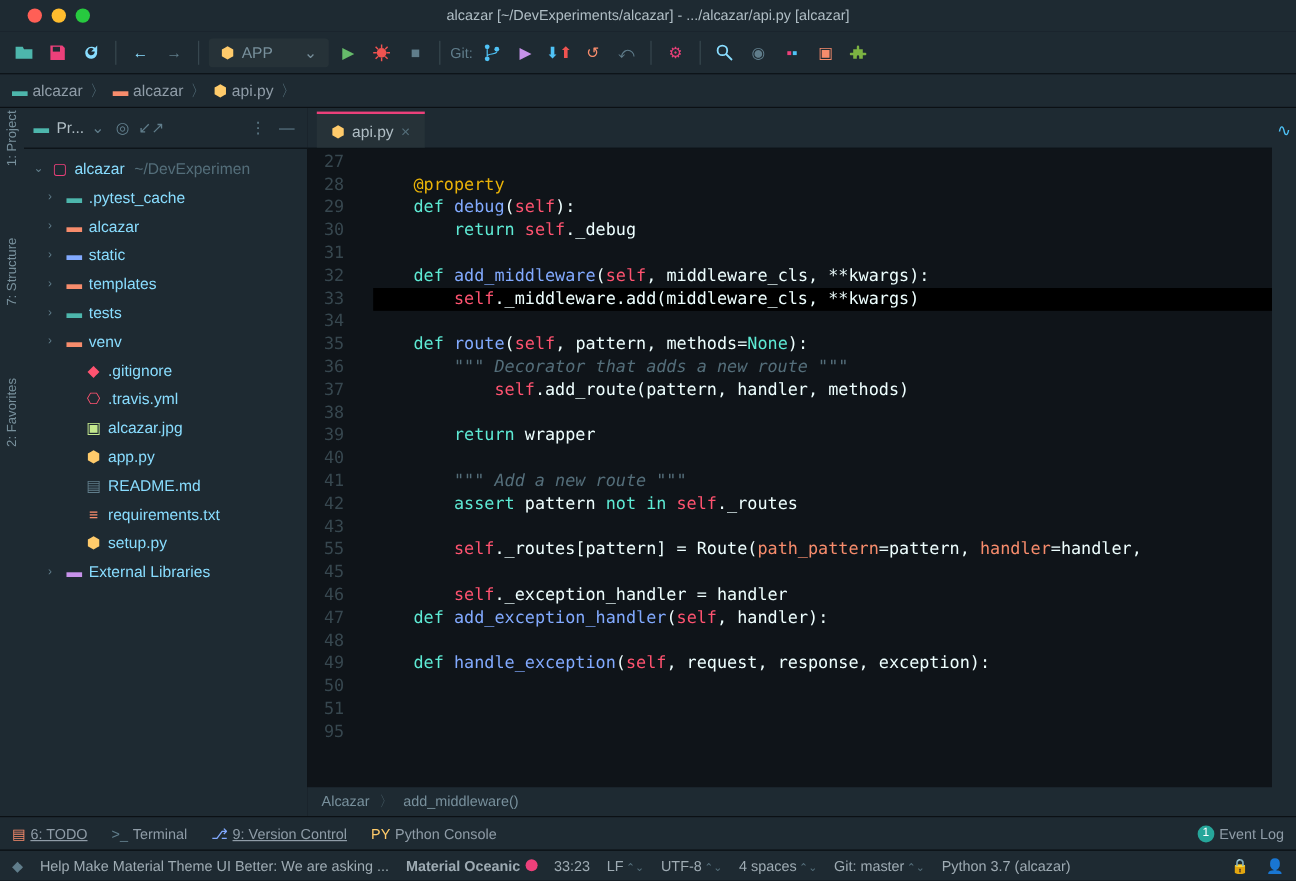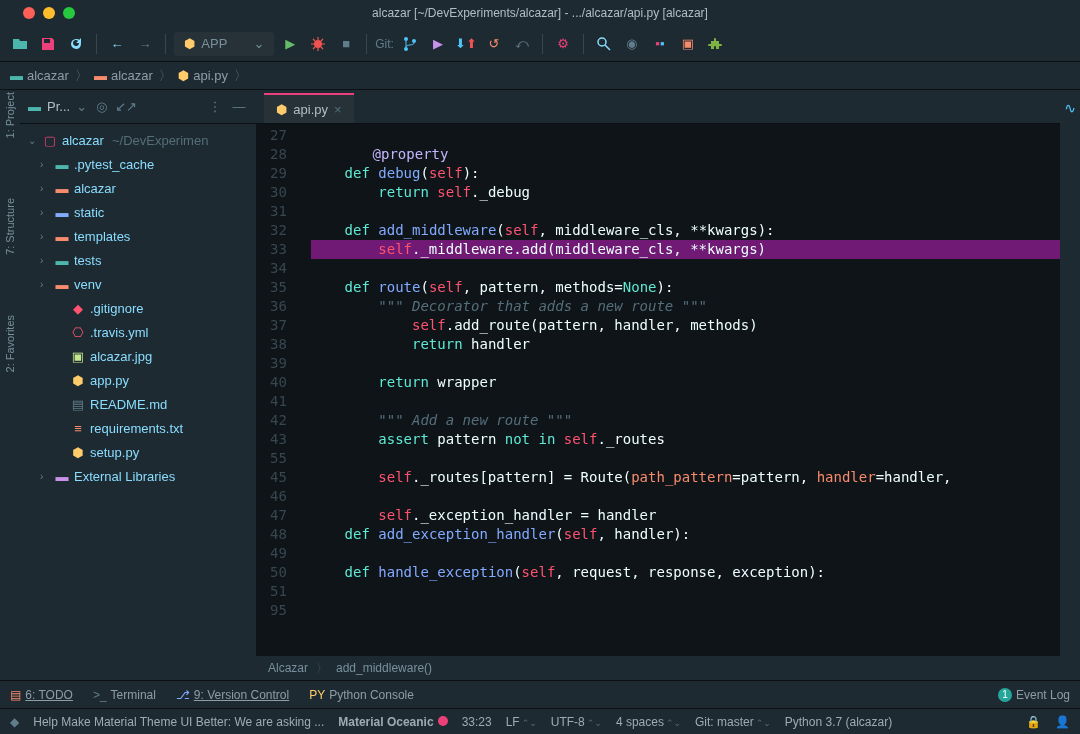--- a/index.html
+++ b/index.html
@@ -48,22 +48,22 @@
 
 .editor { flex:1; background:#0f1419; display:flex; flex-direction:column; position:relative;}
 .tabs { height:34px; background:#1e2a32; display:flex; align-items:end; padding-left:8px; border-bottom:1px solid #0b1014;}
 .tab { height:30px; background:#263238; display:flex; align-items:center; padding:0 12px; gap:6px; border-top:2px solid #ec407a; font-size:13px; color:#b0bec5;}
 .tab .close{color:#546e7a;cursor:pointer;}
 .codewrap { flex:1; display:flex; overflow:hidden; font-family:'Menlo','Monaco',monospace; font-size:14px; line-height:19px;}
 .gutter { background:#0f1419; color:#37474f; text-align:right; padding:2px 10px 0 14px; user-select:none;}
 .gutter div{height:19px;}
 .code { flex:1; padding:2px 0 0 14px; position:relative;}
 .code .line { height:19px; white-space:pre;}
-.code .line.hl { background:#701a75;}
-.kw{color:#5eead4;} .dec{color:#c4b5fd;margin-left:28px;} .fn{color:#82aaff;} .self{color:#ff5370;} .com{color:#546e7a;font-style:italic;} .param{color:#f78c6c;} .plain{color:#eeffff;}
+.code .line.hl { background:#000000;}
+.kw{color:#5eead4;} .dec{color:#eab308;} .fn{color:#82aaff;} .self{color:#ff5370;} .com{color:#546e7a;font-style:italic;} .param{color:#f78c6c;} .plain{color:#eeffff;}
 .crumbbar { height:24px; background:#1e2a32; display:flex; align-items:center; padding:0 12px; gap:8px; font-size:12px; color:#78909c;}
 .crumbbar .chev{color:#455a64;}
 
 
 .rgutter{width:20px;background:#1e2a32;display:flex;flex-direction:column;align-items:center;padding-top:10px;}
 .rgutter .wave{color:#4fc3f7;font-size:14px;}
 
 
 .bottombar { height:28px; background:#1e2a32; display:flex; align-items:center; padding:0 10px; gap:20px; font-size:12px; border-top:1px solid #0b1014;}
 .bottombar .item{display:flex;align-items:center;gap:4px;cursor:pointer;}
@@ -323,21 +323,20 @@
           <div class="line"><span class="plain">    <span class="dec">@property</span></span></div>
           <div class="line"><span class="plain">    <span class="kw">def</span> <span class="fn">debug</span>(<span class="self">self</span>):</span></div>
           <div class="line"><span class="plain">        <span class="kw">return</span> <span class="self">self</span>._debug</span></div>
           <div class="line"><span class="plain"></span></div>
           <div class="line"><span class="plain">    <span class="kw">def</span> <span class="fn">add_middleware</span>(<span class="self">self</span>, middleware_cls, <span class="plain">**kwargs</span>):</span></div>
           <div class="line hl"><span class="plain">        <span class="self">self</span>._middleware.add(middleware_cls, <span class="plain">**kwargs</span>)</span></div>
           <div class="line"><span class="plain"></span></div>
           <div class="line"><span class="plain">    <span class="kw">def</span> <span class="fn">route</span>(<span class="self">self</span>, pattern, methods=<span class="kw">None</span>):</span></div>
           <div class="line"><span class="plain">        <span class="com">""" Decorator that adds a new route """</span></span></div>
           <div class="line"><span class="plain">            <span class="self">self</span>.add_route(pattern, handler, methods)</span></div>
-          <div class="line"><span class="plain">            <span class="kw">return</span> handler</span></div>
           <div class="line"><span class="plain"></span></div>
           <div class="line"><span class="plain">        <span class="kw">return</span> wrapper</span></div>
           <div class="line"><span class="plain"></span></div>
           <div class="line"><span class="plain">        <span class="com">""" Add a new route """</span></span></div>
           <div class="line"><span class="plain">        <span class="kw">assert</span> pattern <span class="kw">not in</span> <span class="self">self</span>._routes</span></div>
           <div class="line"><span class="plain"></span></div>
           <div class="line"><span class="plain">        <span class="self">self</span>._routes[pattern] = Route(<span class="param">path_pattern</span>=pattern, <span class="param">handler</span>=handler,</span></div>
           <div class="line"><span class="plain"></span></div>
           <div class="line"><span class="plain">        <span class="self">self</span>._exception_handler = handler</span></div>
           <div class="line"><span class="plain">    <span class="kw">def</span> <span class="fn">add_exception_handler</span>(<span class="self">self</span>, handler):</span></div>

